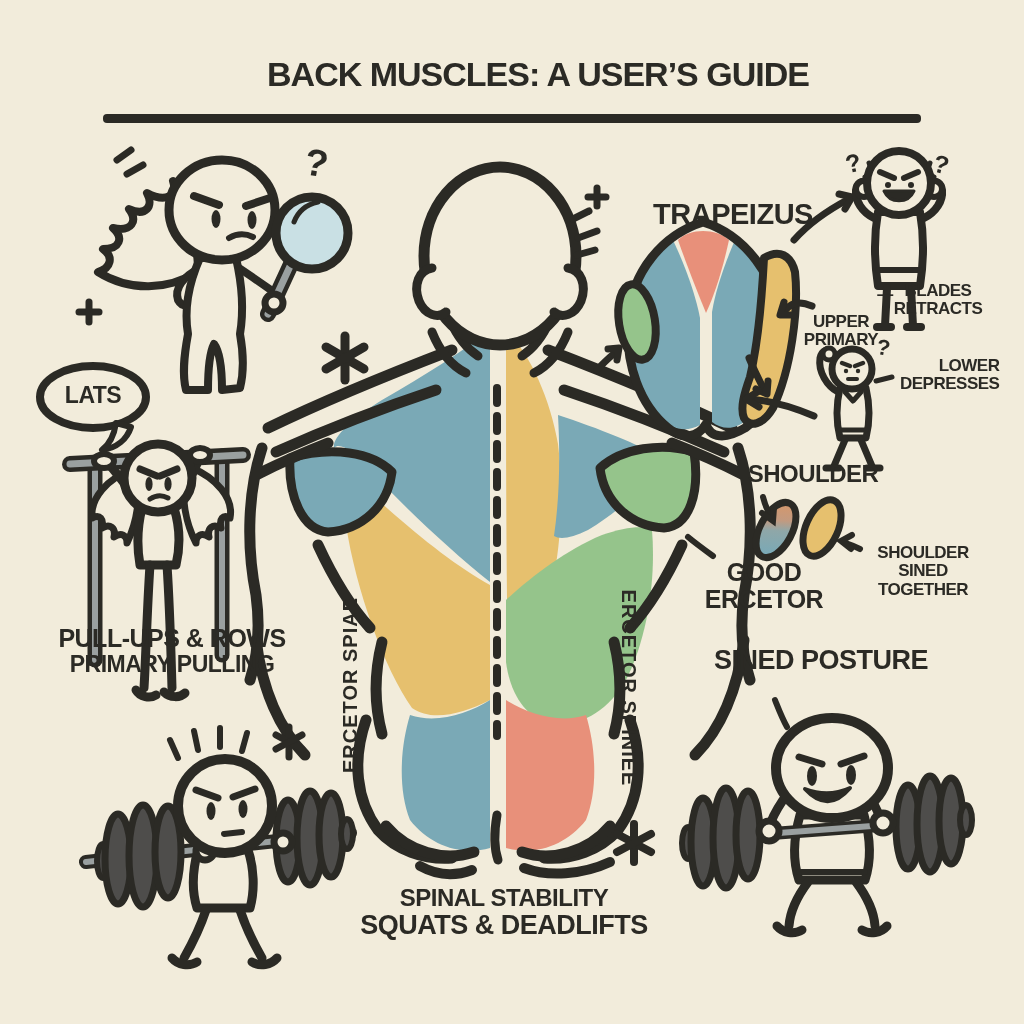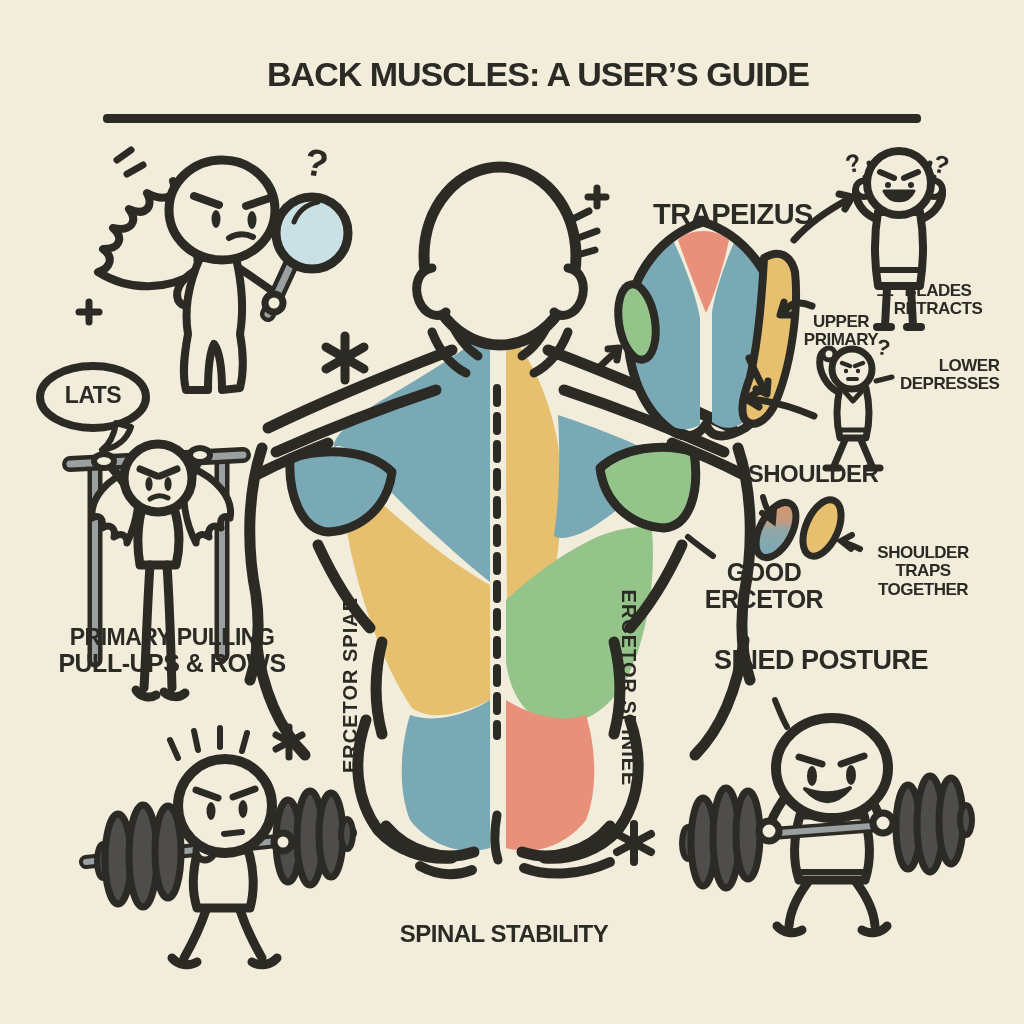--- a/index.html
+++ b/index.html
@@ -343,22 +343,22 @@
 </svg>
 
 <div class="t" style="left:512px;top:56px;font-size:34px;letter-spacing:-1px;margin-left:26px;">BACK MUSCLES: A USER’S GUIDE</div>
 <div id="underbar" style="left:103px;top:114px;width:818px;height:9px;"></div>
 
 <div class="t" style="left:316px;top:143px;font-size:38px;transform:translate(-50%,0) rotate(10deg);">?</div>
 
 <div class="t" style="left:93px;top:383px;font-size:23px;">LATS</div>
 
 <div class="t" style="left:172px;top:625px;font-size:23px;">
+  <span style="font-size:25px;">PULL-UPS &amp; ROWS</span>
   <span>PRIMARY PULLING</span>
-  <span style="font-size:25px;">PULL-UPS &amp; ROWS</span>
 </div>
 
 <div class="t" style="left:733px;top:152px;font-size:29px;margin-top:47px;">
   <span>TRAPEIZUS</span>
 </div>
 
 <div class="t" style="left:853px;top:150px;font-size:25px;transform:translate(-50%,0) rotate(-12deg);">?</div>
 <div class="t" style="left:941px;top:151px;font-size:25px;transform:translate(-50%,0) rotate(14deg);">?</div>
 
 <div class="t" style="left:841px;top:282px;font-size:17px;margin-top:31px;">
@@ -375,31 +375,32 @@
 
 <div class="t" style="left:900px;top:357px;font-size:17px;text-align:right;transform:none;">
   <span>LOWER</span>
   <span>DEPRESSES</span>
 </div>
 
 <div class="t" style="left:813px;top:461px;font-size:24px;">SHOULDER</div>
 
 <div class="t" style="left:923px;top:517px;font-size:17px;margin-top:27px;">
   <span>SHOULDER</span>
-  <span>TRAPS</span>
+  <span>SINED</span>
   <span>TOGETHER</span>
 </div>
 
 <div class="t" style="left:764px;top:559px;font-size:25px;">
   <span>GOOD</span>
   <span>ERCETOR</span>
 </div>
 
 <div class="t rot" style="left:351px;top:685px;font-size:20px;letter-spacing:1px;transform:translate(-50%,-50%) rotate(-90deg);">ERCETOR SPIAE</div>
 <div class="t rot" style="left:628px;top:688px;font-size:20px;letter-spacing:1px;transform:translate(-50%,-50%) rotate(90deg);">ERCETOR SPINIEE</div>
 
 <div class="t" style="left:821px;top:646px;font-size:27px;">SINED POSTURE</div>
 
-<div class="t" style="left:504px;top:885px;font-size:24px;margin-top:36px;">
+<div class="t" style="left:504px;top:885px;font-size:24px;">
   <span>SPINAL STABILITY</span>
+  <span style="font-size:27px;">SQUATS &amp; DEADLIFTS</span>
 </div>
 
 </div>
 
 </body></html>

